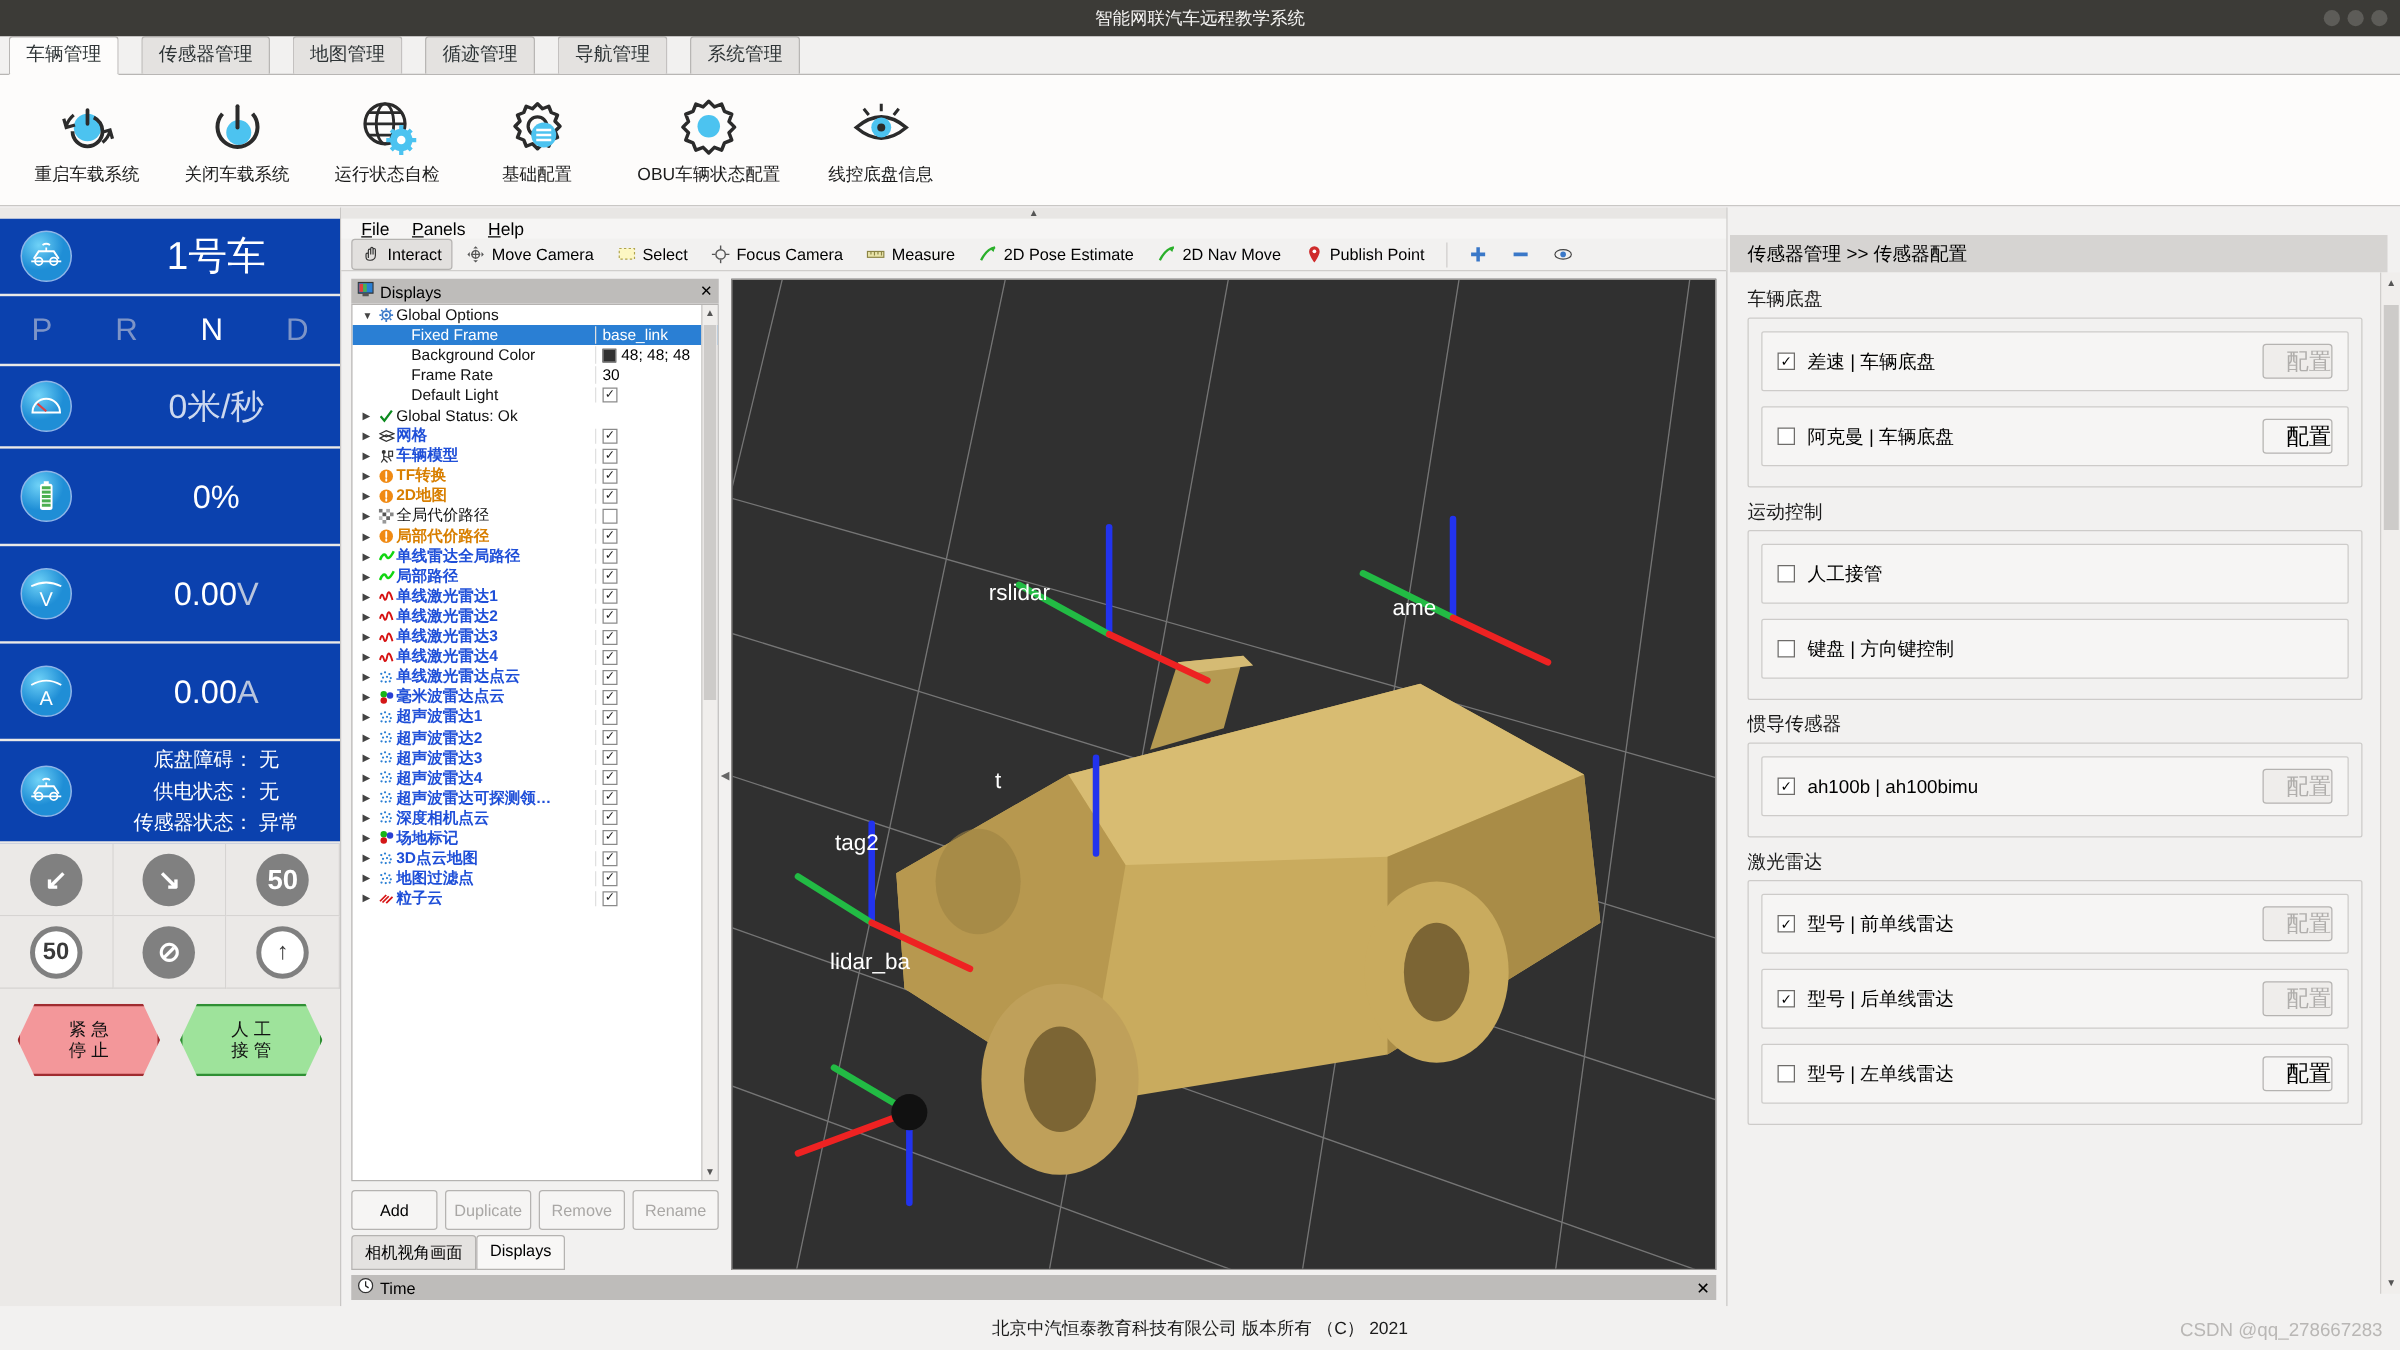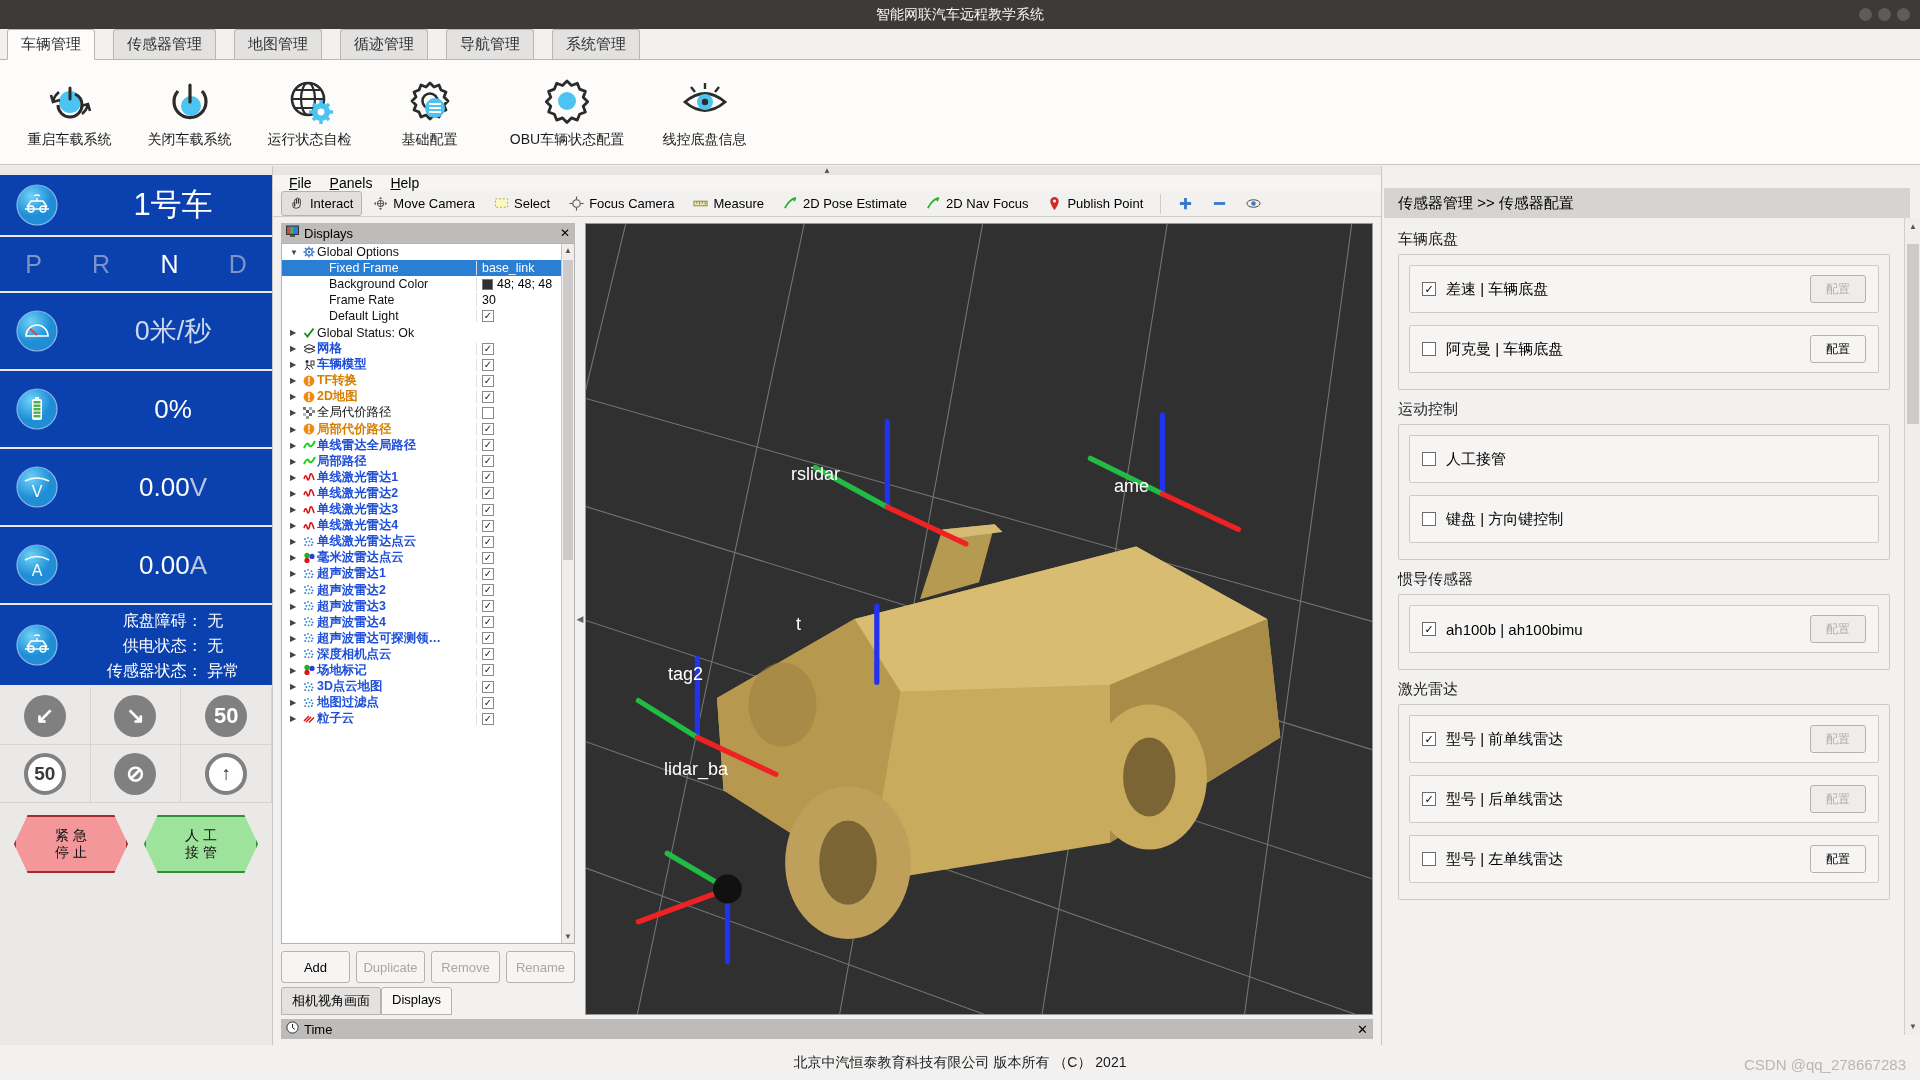--- a/index.html
+++ b/index.html
@@ -53,21 +53,21 @@
   .vp-pad { height: 9px; }
   .vcard { background: #0b41ae; border-bottom: 2px solid #ebe9e7; display: flex;
            align-items: center; color: #fff; }
   .vcard .vicon { width: 74px; display: flex; justify-content: center; flex: 0 0 74px; }
   .vcard .vtxt { flex: 1; text-align: center; }
   .row-name { height: 62px; }
   .row-name .vtxt { font-size: 31px; }
   .row-gear { height: 56px; display: flex; align-items: center; justify-content: space-around;
               background: #0b41ae; border-bottom: 2px solid #ebe9e7; color: #7d94c7; font-size: 25px; }
   .row-gear .g.on { color: #ffffff; }
-  .row-speed { height: 78px; }
+  .row-speed { height: 66px; }
   .row-speed .vtxt { font-size: 27px; color: #cdd8ee; }
   .row-bat { height: 78px; }
   .row-bat .vtxt { font-size: 26px; }
   .row-v { height: 78px; }
   .row-v .vtxt { font-size: 26px; }
   .row-a { height: 78px; }
   .row-a .vtxt { font-size: 26px; }
   .row-stat { height: 82px; }
   .row-stat .vtxt { font-size: 16px; line-height: 25px; text-align: center; }
   .unit { color: #b9c5dd; }
@@ -154,21 +154,21 @@
   .sp-content { flex: 1; background: #f2f1f0; padding: 12px 14px 0 14px; overflow: hidden; }
   .grp { margin-bottom: 10px; }
   .grp-title { font-size: 15px; color: #1b1b1b; margin-bottom: 5px; }
   .grp-box { border: 1px solid #cdcbc9; border-radius: 2px; padding: 10px 10px 4px; }
   .srow { height: 48px; border: 1px solid #cdcbc9; background: #f6f5f4; border-radius: 2px;
           display: flex; align-items: center; padding: 0 12px; margin-bottom: 12px; }
   .srow .cbox { width: 14px; height: 14px; border: 1px solid #6e6c6a; background: #fff;
                 display: inline-flex; align-items: center; justify-content: center; font-size: 11px; }
   .srow .stxt { margin-left: 10px; font-size: 15px; }
   .cfgbtn { margin-left: auto; width: 56px; height: 28px; border: 1px solid #b5b3b1;
-            background: #f6f5f4; font-size: 12px; border-radius: 3px; cursor: pointer; }
+            background: #f6f5f4; font-size: 18px; border-radius: 3px; cursor: pointer; text-align: right; }
   .cfgbtn.dis { color: #b0aeac; background: #efedeb; }
   .sp-scroll { width: 16px; background: #f0eeec; border-left: 1px solid #d0cecc; position: relative; }
   .sp-scroll .thumb { position: absolute; left: 2px; top: 26px; width: 12px; height: 180px; background: #cdcbc9; }
   .sp-scroll .a { position: absolute; left: 4px; font-size: 8px; color: #555; }
 
   
   .footer { position: absolute; left: 0; right: 0; bottom: 0; height: 35px; background: #f2f1f0;
             display: flex; align-items: center; justify-content: center; font-size: 14px; color: #1b1b1b; }
   .watermark { position: absolute; right: 14px; bottom: 7px; font-size: 15px; color: #b9b7b5; }
 </style>
@@ -479,21 +479,21 @@
                 <path d="M2 13 q5 -10 12 -11" stroke="#2bb02b" stroke-width="2" fill="none"></path>
                 <path d="M14 2 l-4 1.6 l2.6 2.4 z" fill="#2bb02b"></path>
               </svg></span>
             <span>2D Pose Estimate</span>
           </div>
           <div class="rvbtn">
             <span class="rvicon"><svg viewBox="0 0 16 16" width="15" height="15">
                 <path d="M2 13 q5 -10 12 -11" stroke="#2bb02b" stroke-width="2" fill="none"></path>
                 <path d="M14 2 l-4 1.6 l2.6 2.4 z" fill="#2bb02b"></path>
               </svg></span>
-            <span>2D Nav Focus</span>
+            <span>2D Nav Move</span>
           </div>
           <div class="rvbtn">
             <span class="rvicon"><svg viewBox="0 0 16 16" width="15" height="15">
                 <path d="M8 1 a4.5 4.5 0 0 1 4.5 4.5 C12.5 9 8 15 8 15 S3.5 9 3.5 5.5 A4.5 4.5 0 0 1 8 1 z" fill="#cf2b2b"></path>
                 <circle cx="8" cy="5.4" r="1.6" fill="#fff"></circle>
               </svg></span>
             <span>Publish Point</span>
           </div>
           <div class="rvsep"></div>
           <span class="rvbtn">

